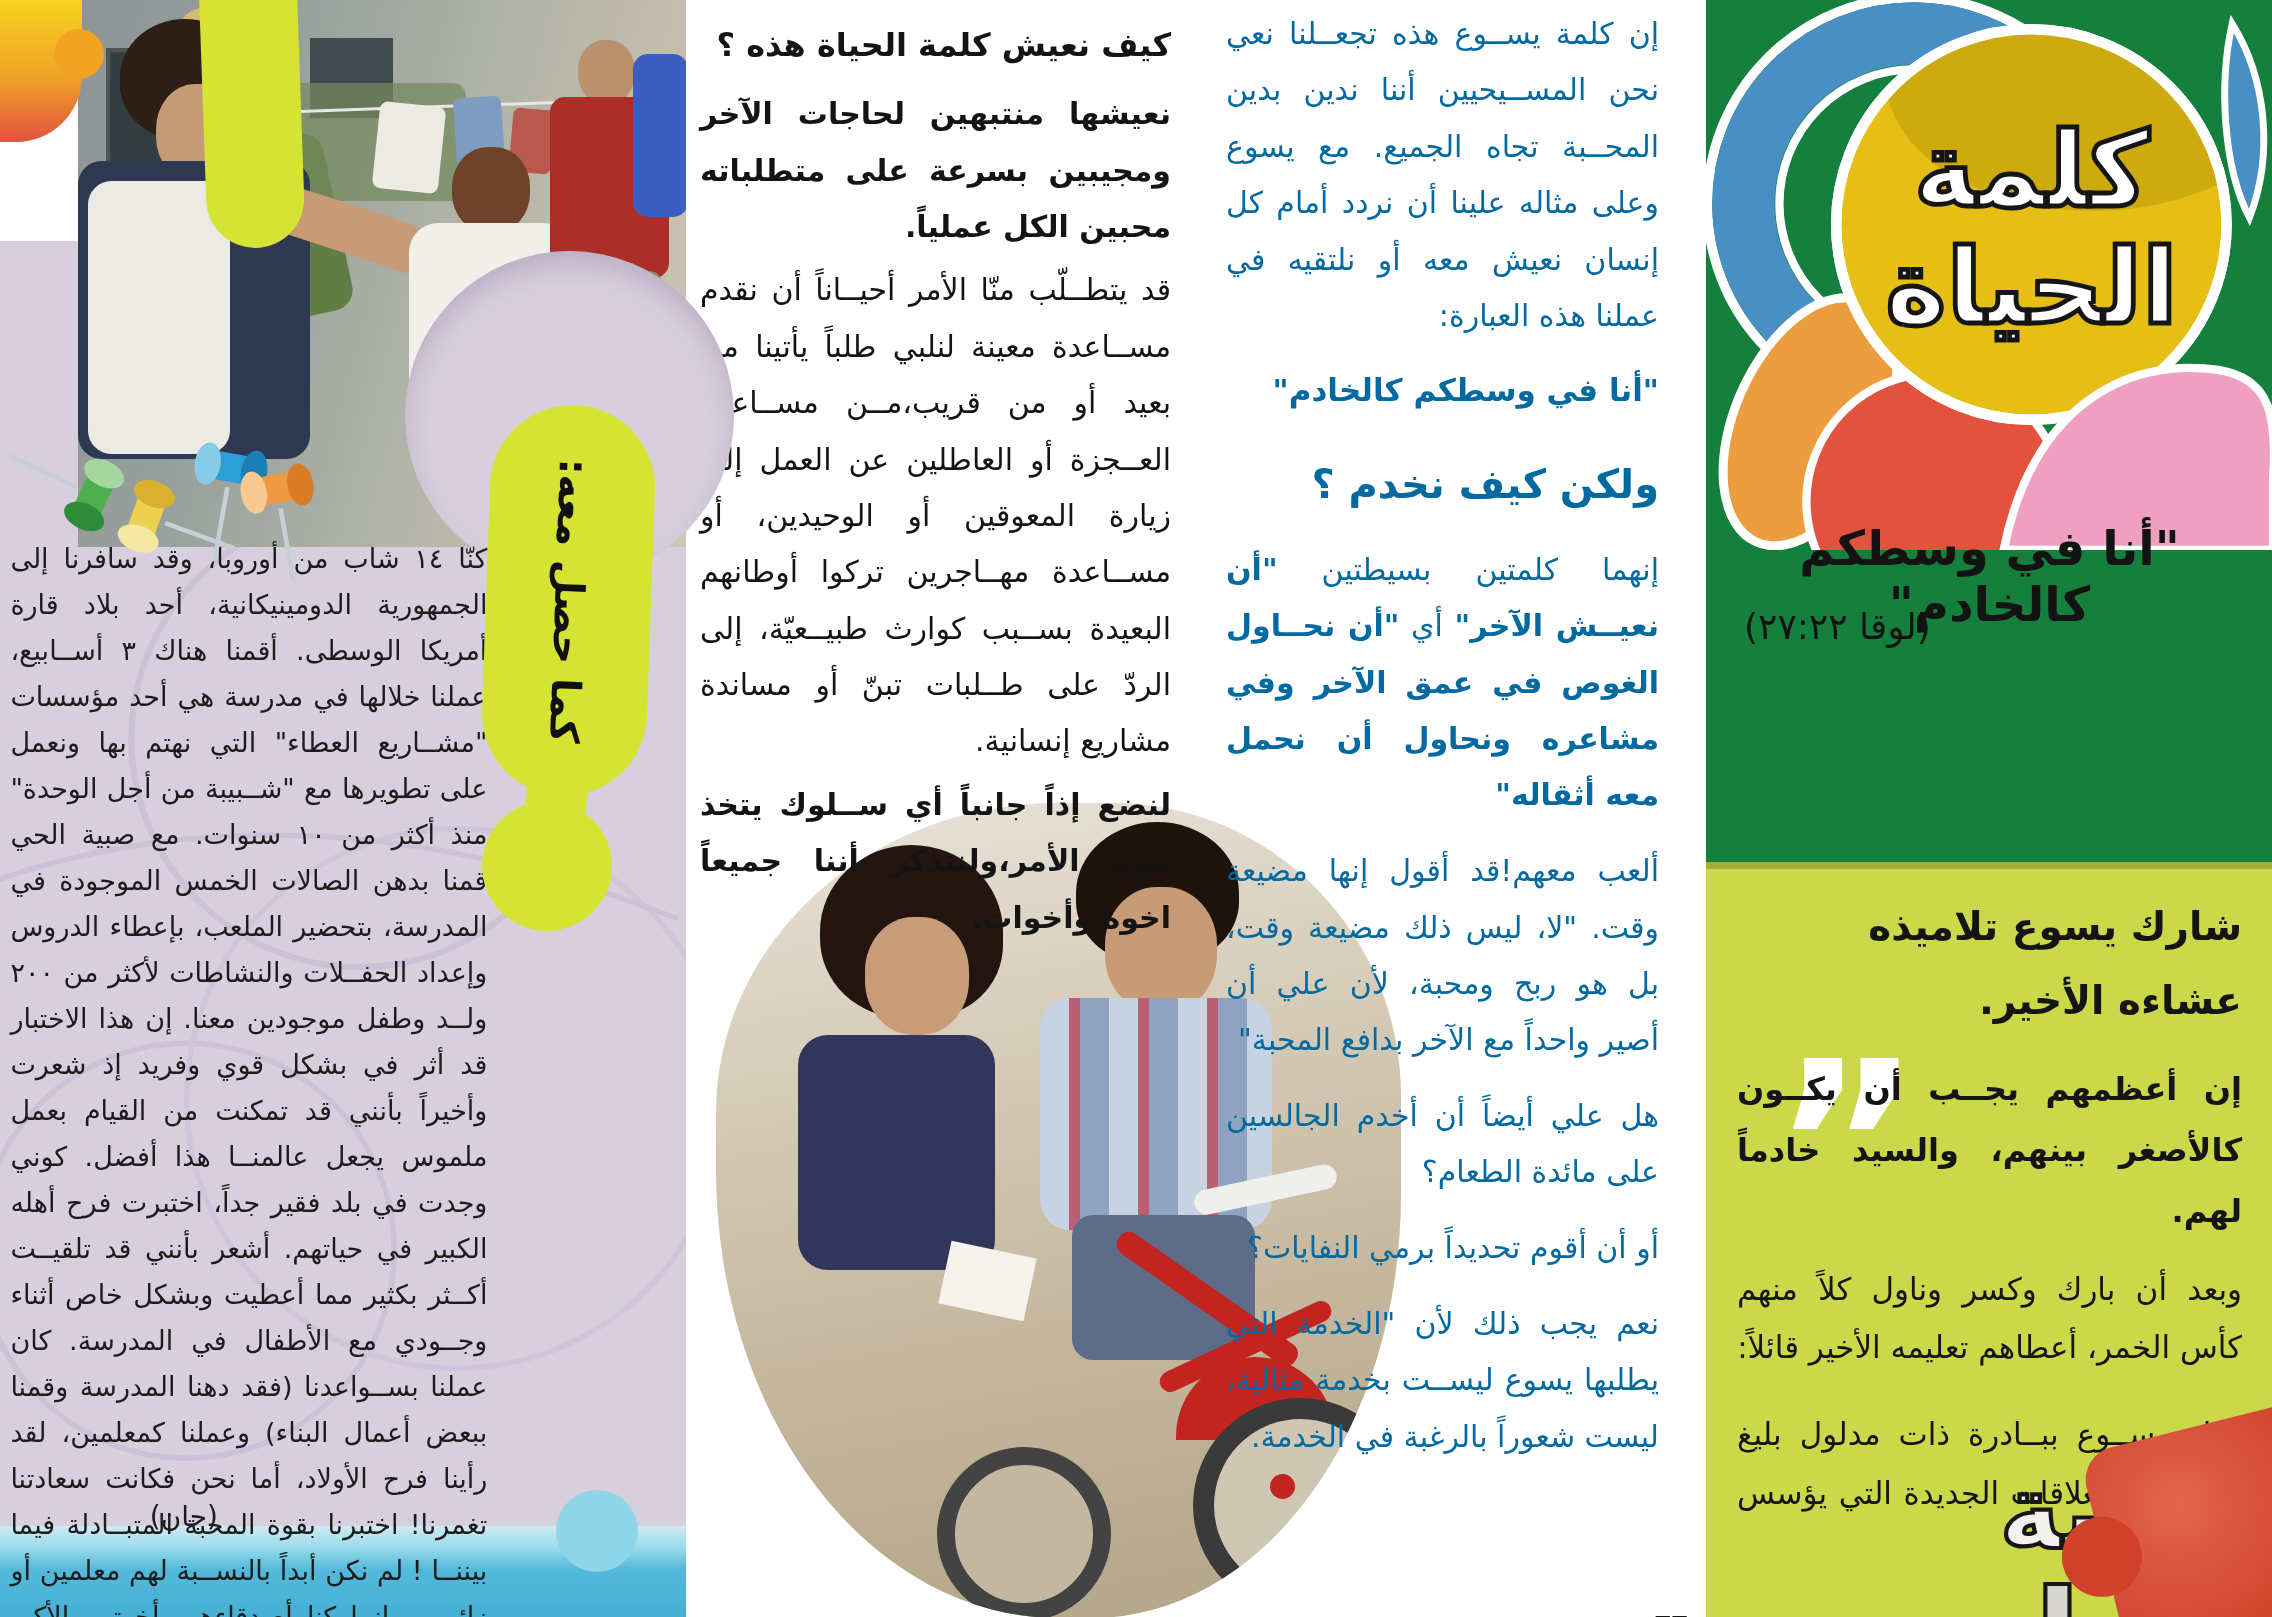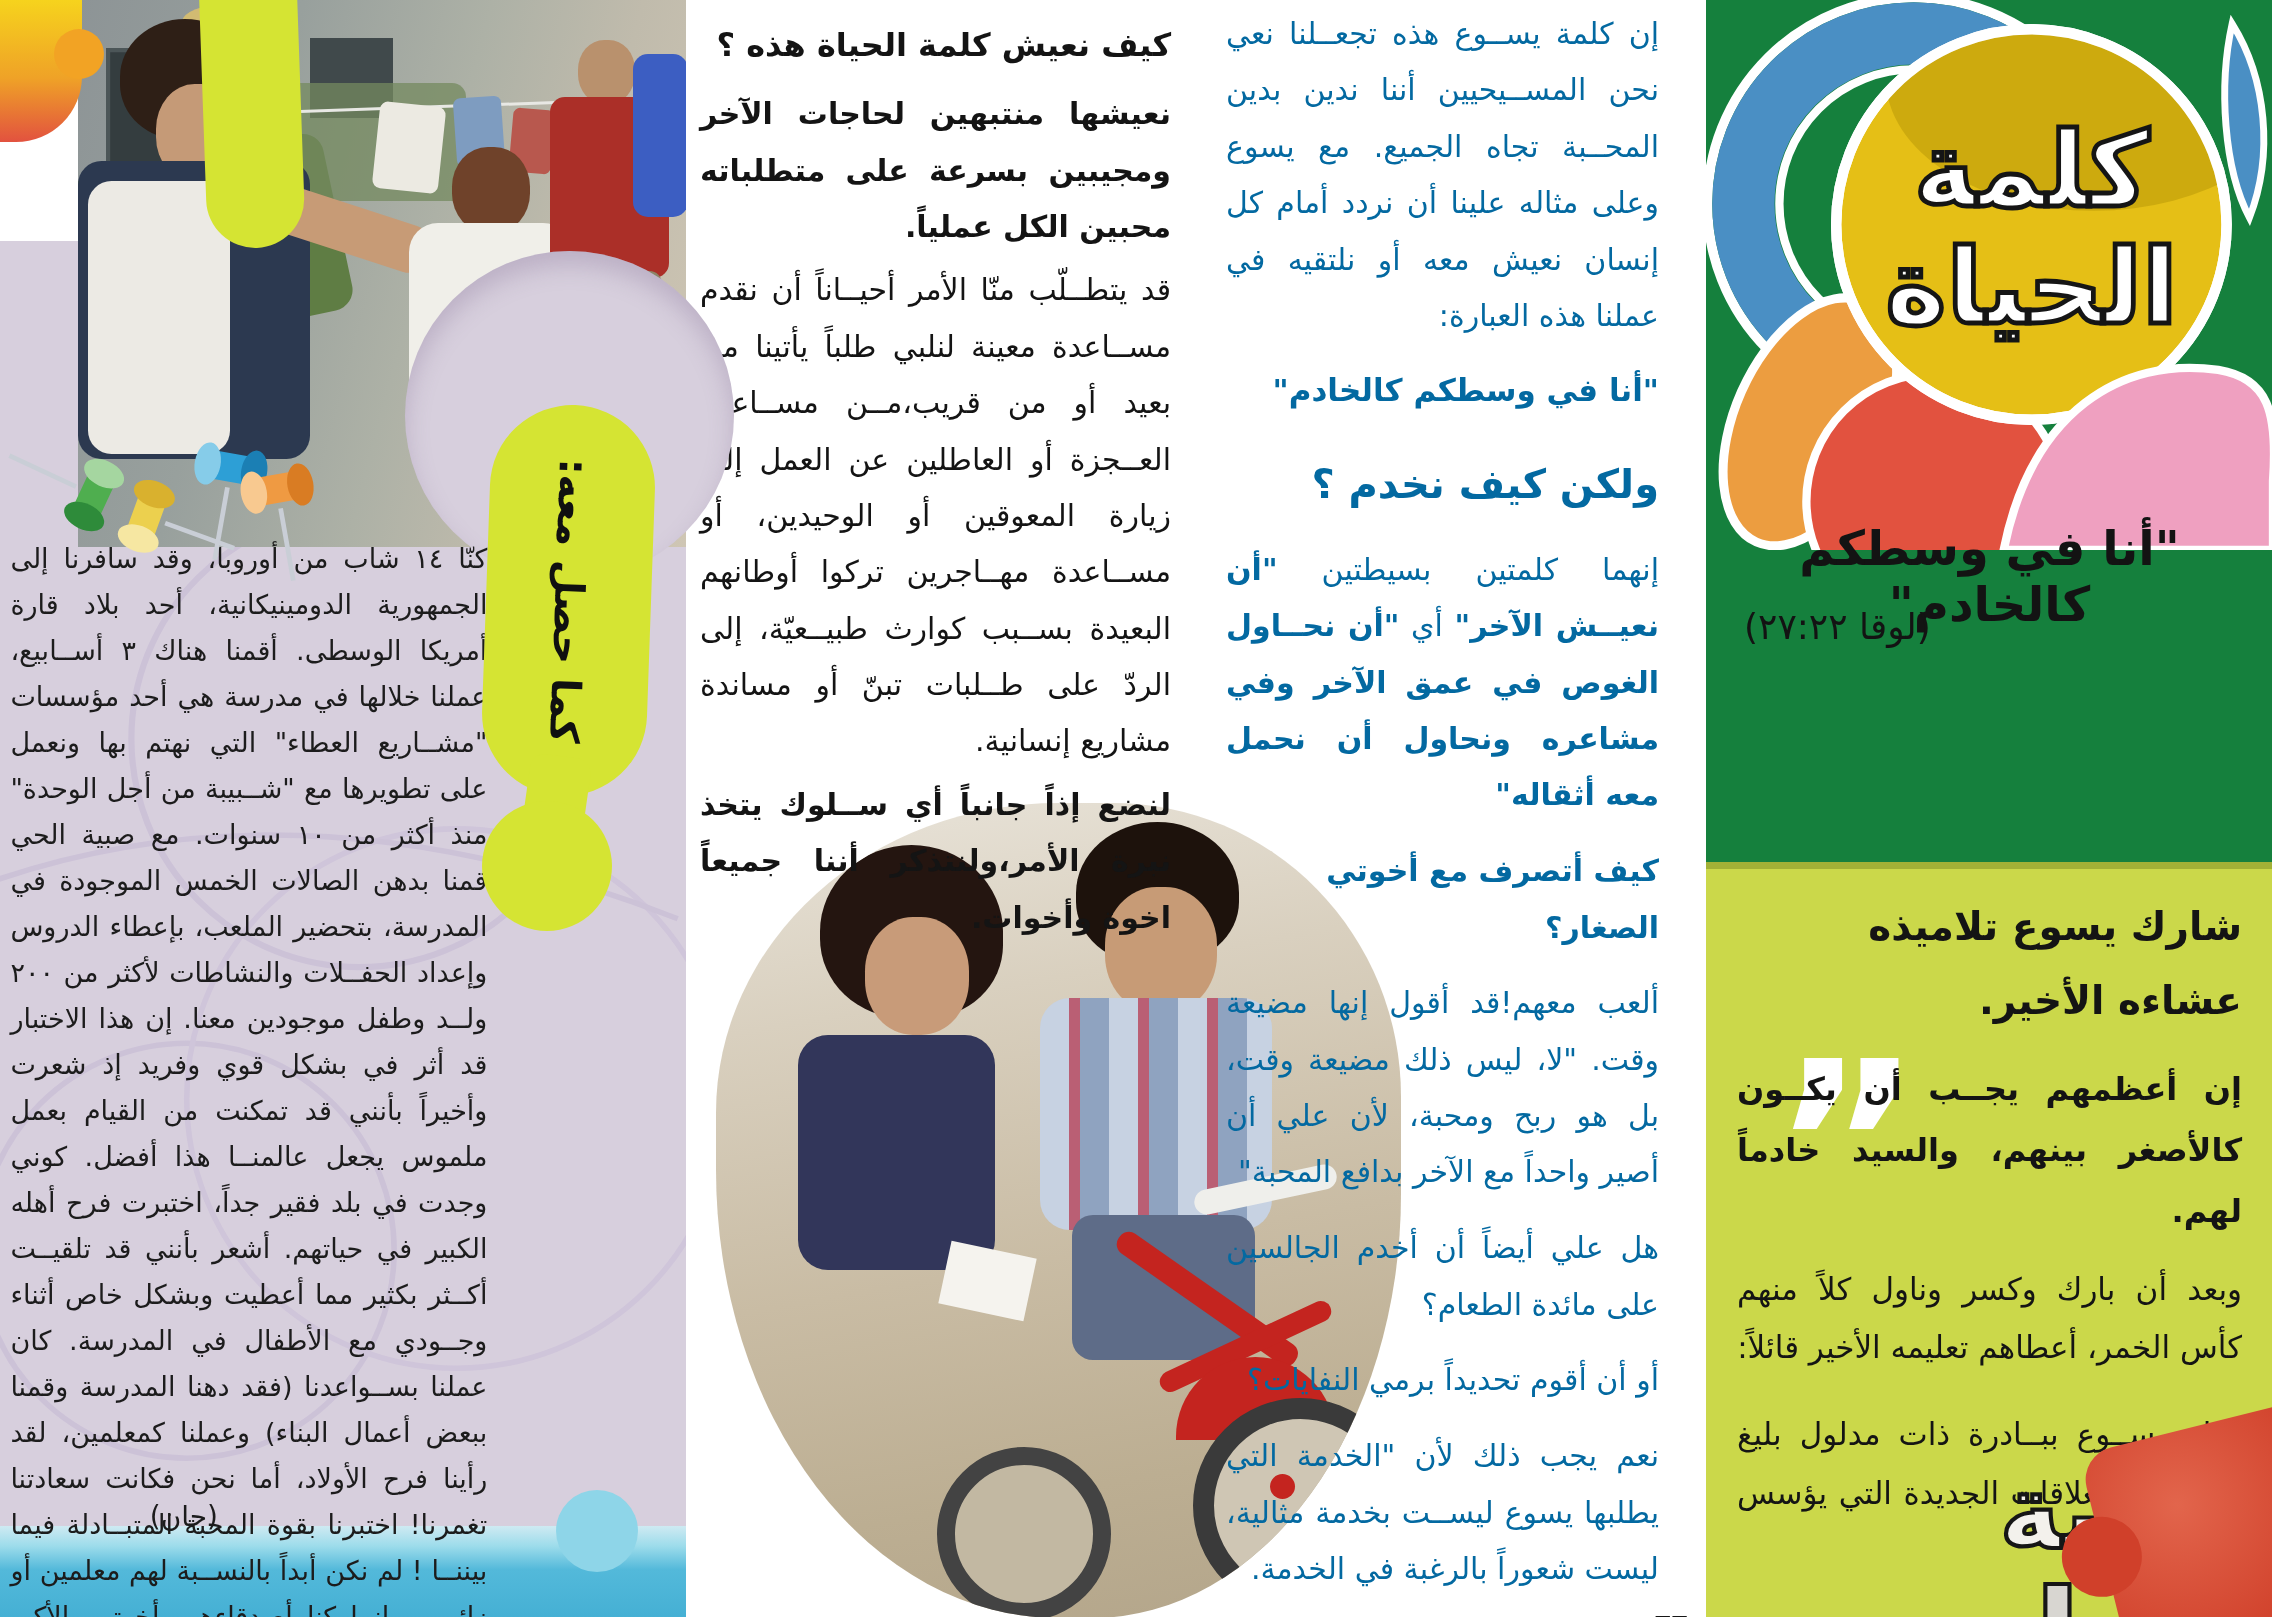--- a/index.html
+++ b/index.html
@@ -224,21 +224,20 @@
     <div class="intro just">نعيشها منتبهين لحاجات الآخر ومجيبين بسرعة على متطلباته محبين الكل عملياً.</div>
     <div class="just">قد يتطــلّب منّا الأمر أحيــاناً أن نقدم مســاعدة معينة لنلبي طلباً يأتينا من بعيد أو من قريب،مــن مســاعدة العــجزة أو العاطلين عن العمل إلى زيارة المعوقين أو الوحيدين، أو مســاعدة مهــاجرين تركوا أوطانهم البعيدة بســبب كوارث طبيــعيّة، إلى الردّ على طــلبات تبنّ أو مساندة مشاريع إنسانية.</div>
     <div class="outro just">لنضع إذاً جانباً أي ســلوك يتخذ نبرة الأمر،ولنتذكر أننا جميعاً اخوة وأخوات.</div>
   </div>
 
   <div class="abs col-serve rtl">
     <div class="just">إن كلمة يســوع هذه تجعــلنا نعي نحن المســيحيين أننا ندين بدين المحــبة تجاه الجميع. مع يسوع وعلى مثاله علينا أن نردد أمام كل إنسان نعيش معه أو نلتقيه في عملنا هذه العبارة:</div>
     <div class="mq">"أنا في وسطكم كالخادم"</div>
     <div class="hd">ولكن كيف نخدم ؟</div>
     <div class="pp just"><span>إنهما كلمتين بسيطتين </span><span class="b">"أن نعيــش الآخر"</span><span> أي </span><span class="b">"أن نحــاول الغوص في عمق الآخر وفي مشاعره ونحاول أن نحمل معه أثقاله"</span></div>
-    <div class="pp b">كيف أتصرف مع أخوتي الصغار؟</div>
     <div class="pp just">ألعب معهم!قد أقول إنها مضيعة وقت. "لا، ليس ذلك مضيعة وقت، بل هو ربح ومحبة، لأن علي أن أصير واحداً مع الآخر بدافع المحبة"</div>
     <div class="pp just">هل علي أيضاً أن أخدم الجالسين على مائدة الطعام؟</div>
     <div class="pp just">أو أن أقوم تحديداً برمي النفايات؟</div>
     <div class="pp just">نعم يجب ذلك لأن "الخدمة التي يطلبها يسوع ليســت بخدمة مثالية، ليست شعوراً بالرغبة في الخدمة.</div>
 
   </div>
 
   <div class="abs photo-children">
     <div class="abs pc-hairL"></div>
     <div class="abs pc-faceL"></div>

